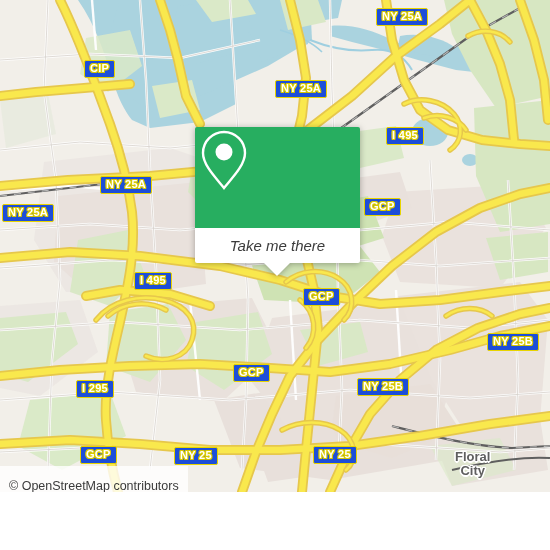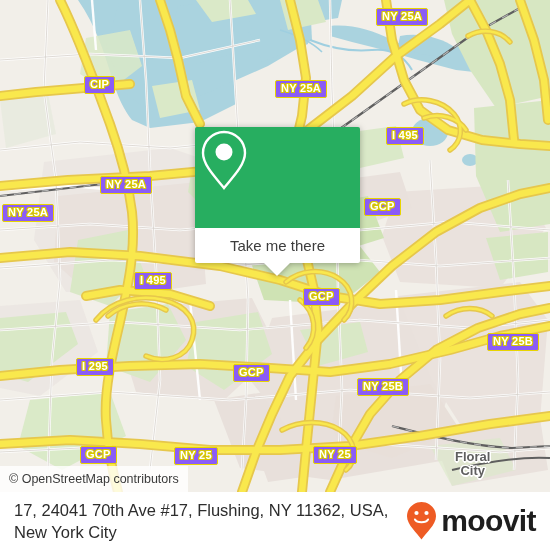--- a/index.html
+++ b/index.html
@@ -15,21 +15,21 @@
   .map{
     position:absolute;left:0;top:0;width:550px;height:492px;
     background:#f2efe9;
     overflow:hidden;
   }
   .map svg{position:absolute;left:0;top:0;}
 
   
   .shield{
     position:absolute;
-    background:#8b5cf6;
+    background:#1d4ed8;
     border:1.6px solid #e8d400;
     border-radius:2px;
     color:#ffffff;
     font-size:11px;
     font-weight:bold;
     letter-spacing:.3px;
     padding:1px 5px 2px 5px;
     line-height:13px;
     white-space:nowrap;
     text-shadow:
@@ -46,32 +46,33 @@
     white-space:nowrap;
     text-shadow:
       -1.5px 0 #fff,1.5px 0 #fff,0 -1.5px #fff,0 1.5px #fff,
       -1px -1px #fff,1px -1px #fff,-1px 1px #fff,1px 1px #fff;
   }
 
   
   .attribution{
     position:absolute;left:0;top:466px;
     height:26px;
-    padding:0 9px;
+    padding:7px 9px;
     display:flex;align-items:center;
     background:rgba(255,255,255,0.80);
     color:#3a3a3a;
     font-size:12.5px;
     white-space:nowrap;
   }
 
   
   .popup{
     position:absolute;left:195px;top:127px;width:165px;
     filter:drop-shadow(0 1px 3px rgba(0,0,0,0.30));
+    font-style:italic;
   }
   .popup-head{
     background:#27ae60;
     height:101px;
     border-radius:2px 2px 0 0;
     display:flex;align-items:center;justify-content:center;
   }
   .popup-body{
     background:#ffffff;
     height:35px;
@@ -286,30 +287,30 @@
         <path d="M424,118 C440,112 458,118 466,130"></path>
         <path d="M282,430 C300,420 324,420 340,430 C356,440 358,460 346,470"></path>
         <path d="M446,316 C460,306 480,306 492,316"></path>
         <path d="M296,160 C312,150 334,152 346,164"></path>
         <path d="M468,36 C482,28 500,30 510,42"></path>
       </g>
     </svg>
 
     <div id="shield-layer">
         <div class="shield" style="left: 376px; top: 8px;">NY 25A</div>
-        <div class="shield" style="left: 84px; top: 76px;">CIP</div>
+        <div class="shield" style="left: 84px; top: 60px;">CIP</div>
         <div class="shield" style="left: 275px; top: 80px;">NY 25A</div>
         <div class="shield" style="left: 386px; top: 127px;">I 495</div>
         <div class="shield" style="left: 100px; top: 176px;">NY 25A</div>
         <div class="shield" style="left: 2px; top: 204px;">NY 25A</div>
         <div class="shield" style="left: 364px; top: 198px;">GCP</div>
         <div class="shield" style="left: 134px; top: 272px;">I 495</div>
         <div class="shield" style="left: 303px; top: 288px;">GCP</div>
         <div class="shield" style="left: 487px; top: 333px;">NY 25B</div>
-        <div class="shield" style="left: 76px; top: 358px;">I 295</div>
+        <div class="shield" style="left: 76px; top: 380px;">I 295</div>
         <div class="shield" style="left: 233px; top: 364px;">GCP</div>
         <div class="shield" style="left: 357px; top: 378px;">NY 25B</div>
         <div class="shield" style="left: 80px; top: 446px;">GCP</div>
         <div class="shield" style="left: 174px; top: 447px;">NY 25</div>
         <div class="shield" style="left: 313px; top: 446px;">NY 25</div>
       </div>
 
     <div id="place-layer">
         <div class="placelabel" style="left: 455px; top: 450px; font-weight: bold;">
           <div>Floral</div>
@@ -328,29 +329,14 @@
         <span>Take me there</span>
         <div class="popup-tail"></div>
       </div>
     </div>
 
     <div class="attribution">
       <span>© OpenStreetMap contributors</span>
     </div>
   </div>
 
-  <div class="footer">
-    <div class="footer-address">
-      <div>17, 24041 70th Ave #17, Flushing, NY 11362, USA,</div>
-      <div>New York City</div>
-    </div>
-    <div class="logo">
-      <svg width="33" height="40" viewBox="0 0 33 40">
-        <path d="M16.5,1 C8.5,1 2,7.4 2,15.2 C2,24 12,31.5 16.5,38.5 C21,31.5 31,24 31,15.2 C31,7.4 24.5,1 16.5,1 Z" fill="#ee5b24"></path>
-        <circle cx="11.5" cy="12" r="2.1" fill="#ffffff"></circle>
-        <circle cx="21.5" cy="12" r="2.1" fill="#ffffff"></circle>
-        <path d="M10,18.5 C12,22.2 21,22.2 23,18.5" stroke="#ffffff" stroke-width="2.1" fill="none" stroke-linecap="round"></path>
-      </svg>
-      <span class="logo-word">moovit</span>
-    </div>
-  </div>
 
 </div>
 
 </body></html>

